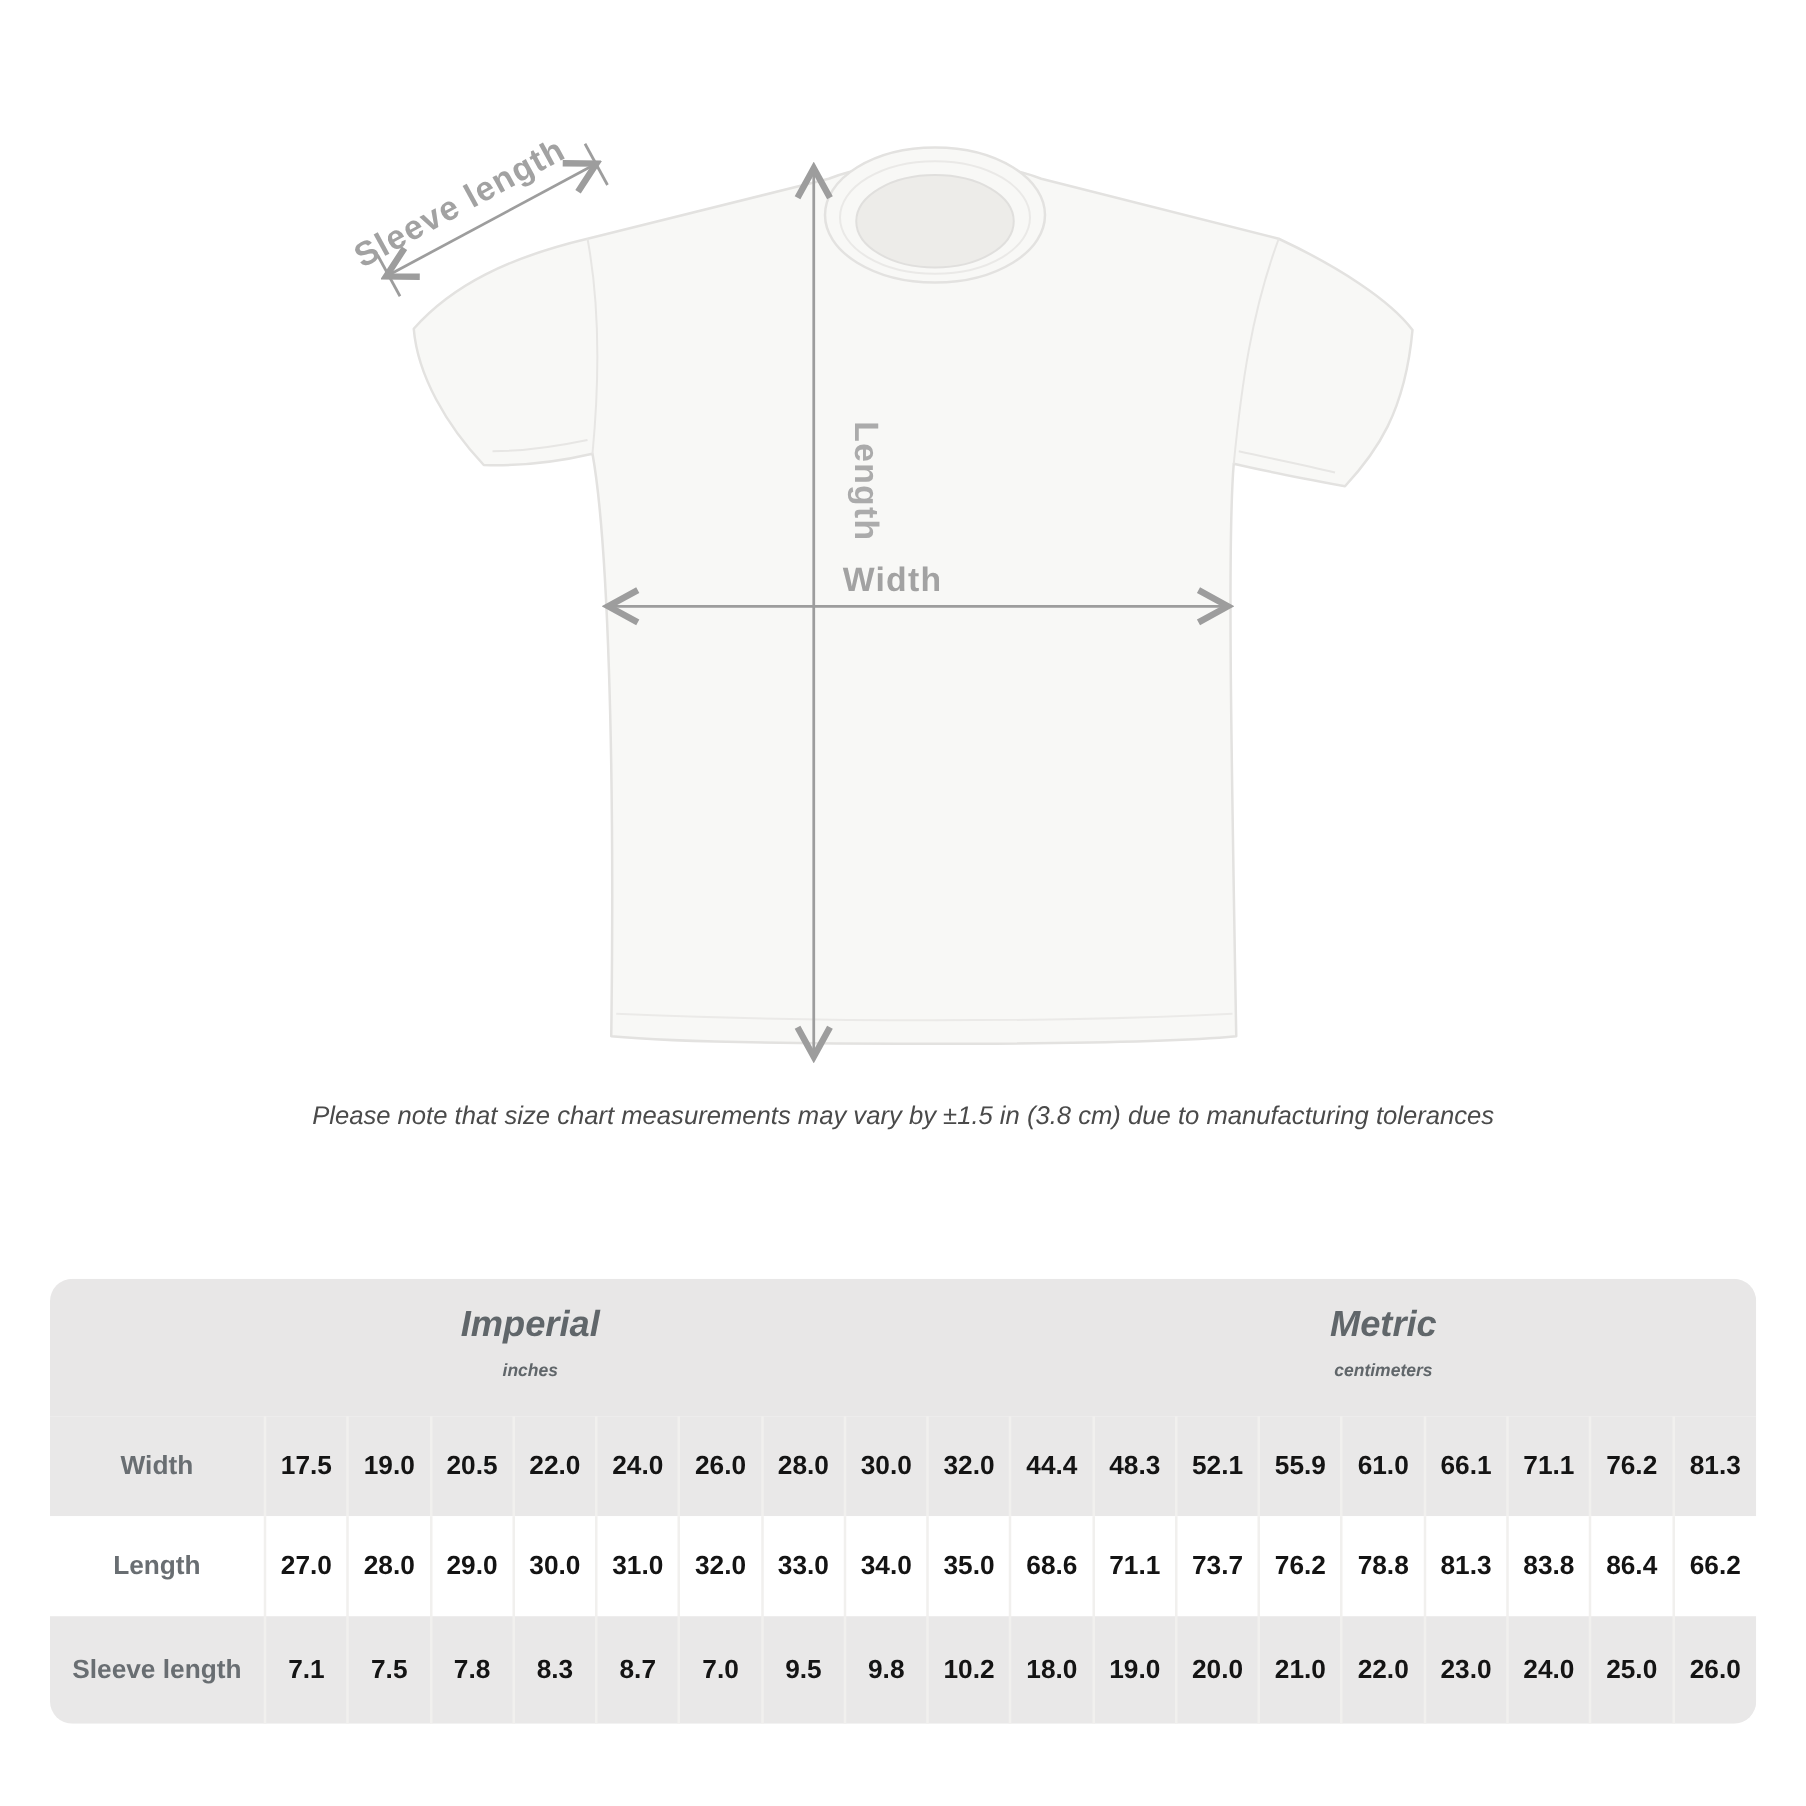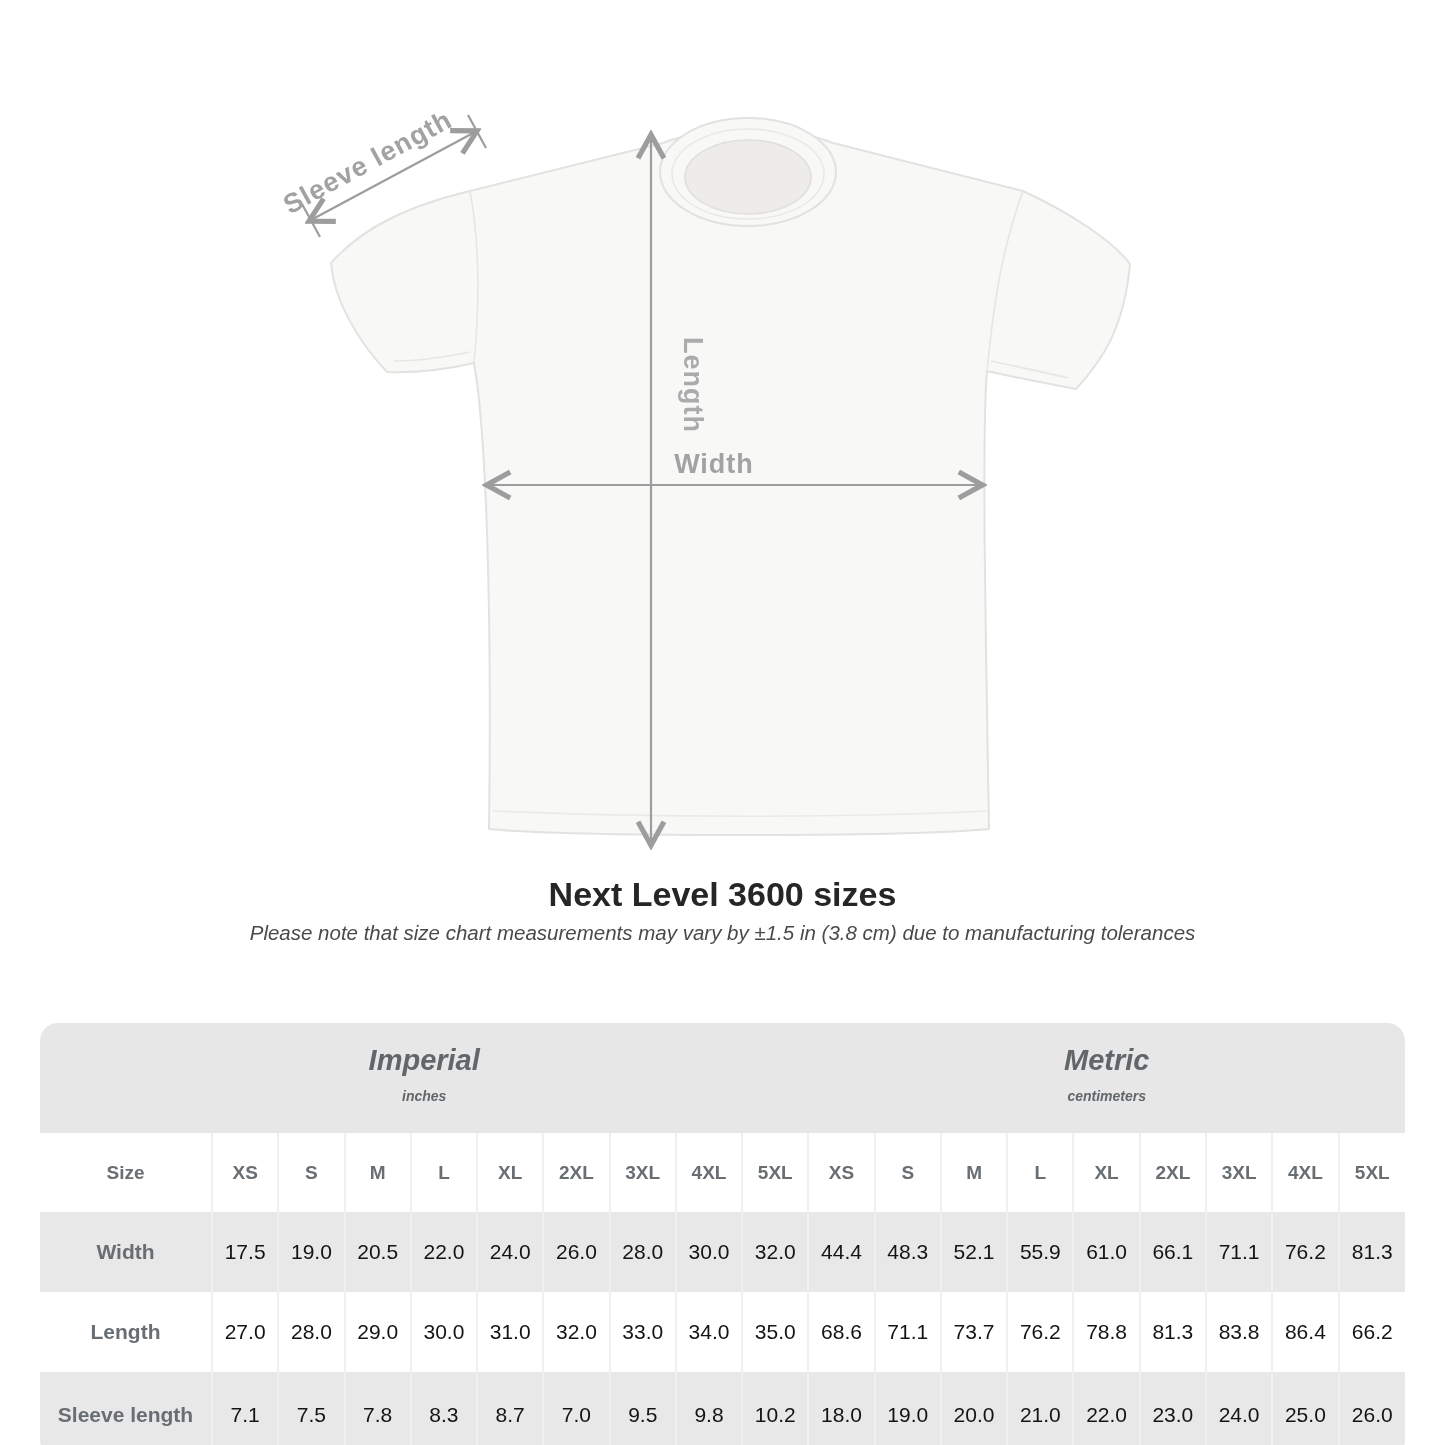--- a/index.html
+++ b/index.html
@@ -81,21 +81,21 @@
   }
   tbody th{
     font-size:21px;
     font-weight:bold;
     color:#696e72;
     text-align:center;
     vertical-align:middle;
   }
   tbody td{
     font-size:21px;
-    font-weight:normal;
+    font-weight:bold;
     color:#141414;
     text-align:center;
     vertical-align:middle;
   }
   tbody tr{height:80px;}
   tbody tr:last-child{height:86px;}
   tbody tr.row-gray th, tbody tr.row-gray td{background:#e9e8e8;}
   tbody tr.row-white th, tbody tr.row-white td{background:#ffffff;}
   
   .header-row th + th,
@@ -157,21 +157,20 @@
         <line x1="302" y1="204" x2="320" y2="237"></line>
       </g>
 
       <text class="dim-label" transform="translate(372 170) rotate(-28.5)" text-anchor="middle">Sleeve length</text>
       <text class="dim-label" fill="#ababab" transform="translate(684 385) rotate(90)" text-anchor="middle" style="fill:#ababab">Length</text>
       <text class="dim-label" x="714" y="473" text-anchor="middle">Width</text>
     </svg>
   </div>
 
   <div class="title-block">
-    <h1 class="page-title">Next Level 3600 sizes</h1>
     <p class="page-subtitle">Please note that size chart measurements may vary by ±1.5 in (3.8 cm) due to manufacturing tolerances</p>
   </div>
 
   <div class="table-wrap">
     <table class="size-table">
       <colgroup id="cols">
           <col style="width: 172px;">
           <col>
           <col>
           <col>
@@ -195,41 +194,20 @@
         <tr class="banner-row">
           <th colspan="10">
             <div class="sec-title">Imperial</div>
             <div class="sec-unit">inches</div>
           </th>
           <th colspan="9">
             <div class="sec-title">Metric</div>
             <div class="sec-unit">centimeters</div>
           </th>
         </tr>
-        <tr class="header-row" id="header-row">
-          <th>Size</th>
-        <th>XS</th>
-            <th>S</th>
-            <th>M</th>
-            <th>L</th>
-            <th>XL</th>
-            <th>2XL</th>
-            <th>3XL</th>
-            <th>4XL</th>
-            <th>5XL</th>
-            <th>XS</th>
-            <th>S</th>
-            <th>M</th>
-            <th>L</th>
-            <th>XL</th>
-            <th>2XL</th>
-            <th>3XL</th>
-            <th>4XL</th>
-            <th>5XL</th>
-          </tr>
       </thead>
       <tbody id="table-body">
           <tr class="row-gray">
             <th>Width</th>
             <td>17.5</td>
             <td>19.0</td>
             <td>20.5</td>
             <td>22.0</td>
             <td>24.0</td>
             <td>26.0</td>

